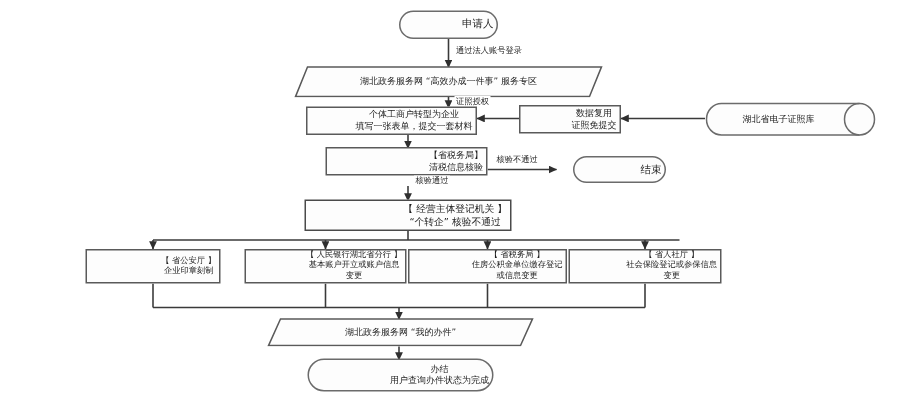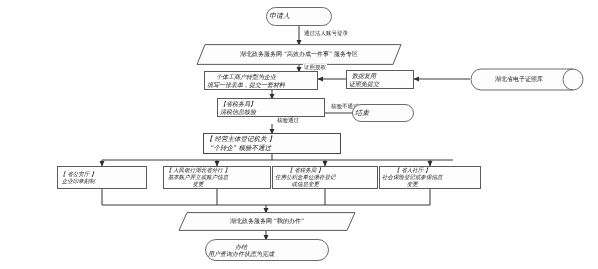--- a/index.html
+++ b/index.html
@@ -2,22 +2,22 @@
 <html><head>
 <meta charset="utf-8">
 <style>
   html,body{margin:0;padding:0;background:#ffffff;}
   body{width:598px;height:269px;overflow:hidden;
        font-family:"DejaVu Sans","Liberation Sans",sans-serif;color:#1a1a1a;}
   #canvas{position:relative;width:598px;height:269px;background:#fff;}
   svg.layer{position:absolute;left:0;top:0;width:598px;height:269px;}
 
   .node{position:absolute;box-sizing:border-box;display:flex;align-items:center;
-        justify-content:flex-start;text-align:center;background:#fdfdfd;
-        color:#1c1c1c;line-height:1.25;font-style:italic;}
+        justify-content:flex-end;text-align:center;background:#fdfdfd;
+        color:#1c1c1c;line-height:1.25;}
   .node .txt{display:block;white-space:pre-line;padding:0 2px;}
 
   .term{border:1px solid #6b6b6b;border-radius:999px;background:#fdfdfd;}
   .proc{border:1px solid #5a5a5a;background:#fdfdfd;}
   .proc2{border:1.4px solid #4a4a4a;background:#fdfdfd;}
 
   .para{position:absolute;background:transparent;}
   .para .inner{position:absolute;inset:0;display:flex;align-items:center;
                justify-content:center;text-align:center;}
 
@@ -120,21 +120,21 @@
   </div>
 
   <div class="node proc f6" style="left:217px;top:98px;width:108px;height:19px;">
     <span class="txt">【省税务局】
 清税信息核验</span>
   </div>
 
   <div class="elabel f55" style="left:330px;top:103px;">核验不通过</div>
   <div class="elabel f55" style="left:276px;top:117px;">核验通过</div>
 
-  <div class="node term f7" style="left:352px;top:104px;width:62px;height:18px;">
+  <div class="node term f7" style="left:382px;top:104px;width:62px;height:18px;">
     <span class="txt">结束</span>
   </div>
 
   <div class="node proc2 f65" style="left:203px;top:133px;width:138px;height:21px;">
     <span class="txt">【 经营主体登记机关 】
 “个转企” 核验不通过</span>
   </div>
 
   <div class="node proc f55" style="left:57px;top:166px;width:90px;height:23px;">
     <span class="txt">【 省公安厅 】

